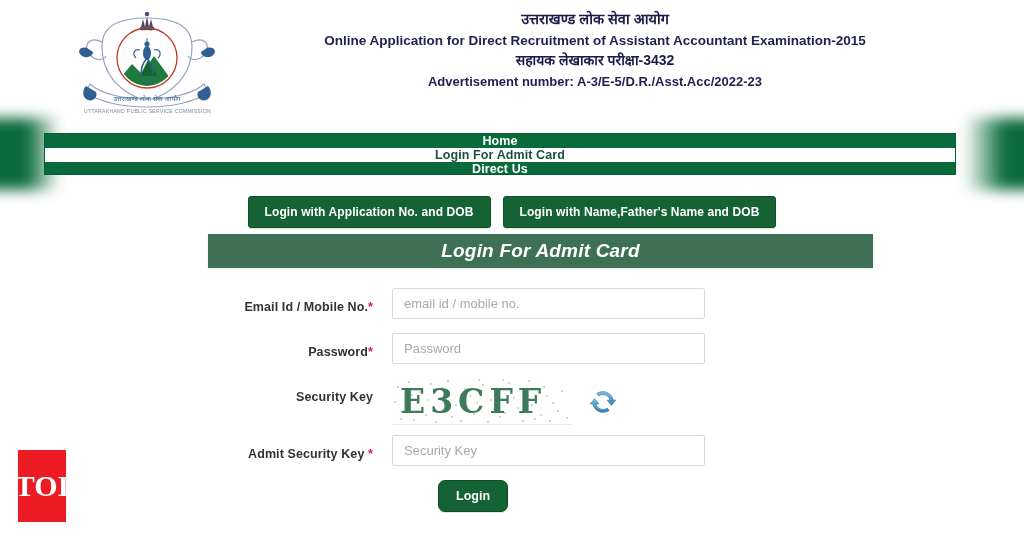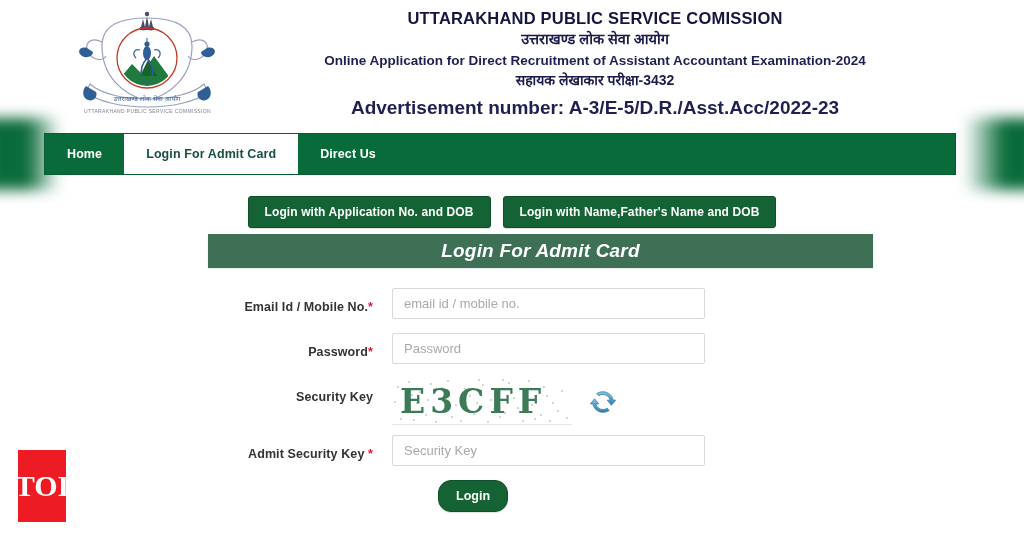--- a/index.html
+++ b/index.html
@@ -98,39 +98,40 @@
     margin-top: 2px;
   }
   .head-line4 {
     font-size: 14px;
     font-weight: bold;
     color: #1b1b4b;
     line-height: 19px;
     margin-top: 1px;
   }
   .head-line5 {
-    font-size: 19px;
+    font-size: 13px;
     font-weight: bold;
     color: #1f1f52;
     line-height: 19px;
-    margin-top: 8px;
+    margin-top: 2px;
   }
 
   
   .navbar {
     position: absolute;
     left: 44px;
     top: 133px;
     width: 912px;
     height: 42px;
     background: #0a6b3a;
     border: 1px solid #0a5c32;
     box-sizing: border-box;
     display: flex;
     align-items: stretch;
+    flex-direction: column;
   }
   .nav-item {
     display: flex;
     align-items: center;
     justify-content: center;
     padding: 0 22px;
     font-size: 12.5px;
     font-weight: bold;
     color: #ffffff;
     letter-spacing: .1px;
@@ -270,21 +271,21 @@
 
   
   .login-row {
     display: flex;
     margin-top: 4px;
   }
   .login-spacer { width: 345px; }
   .login-btn {
     background: #156235;
     border: 1px solid #0d4f28;
-    border-radius: 13px;
+    border-radius: 7px;
     color: #ffffff;
     font-size: 12.5px;
     font-weight: bold;
     padding: 8px 17px;
     cursor: pointer;
     margin-left: 46px;
     box-shadow: 0 1px 1px rgba(0,0,0,.12);
   }
 
   
@@ -358,23 +359,22 @@
 
         <path d="M28,78 C50,98 120,98 142,78 L146,86 C122,106 48,106 24,86 Z" fill="#ffffff" stroke="#9aa0bb" stroke-width="1.1"></path>
         <path d="M24,80 C20,84 20,92 26,94 C32,96 36,90 34,86 Z" fill="#2f5f94"></path>
         <path d="M146,80 C150,84 150,92 144,94 C138,96 134,90 136,86 Z" fill="#2f5f94"></path>
         <text x="85" y="95" font-size="6.5" fill="#2f5f94" text-anchor="middle" font-family="DejaVu Sans, sans-serif">उत्तराखण्ड लोक सेवा आयोग</text>
       </svg>
     </div>
     <div class="logo-caption">UTTARAKHAND PUBLIC SERVICE COMMISSION</div>
 
     <div class="head-text">
-      <div class="head-line1">UTTARAKHAND PUBLIC SERVICE COMISSION</div>
       <div class="head-line2">उत्तराखण्ड लोक सेवा आयोग</div>
-      <div class="head-line3">Online Application for Direct Recruitment of Assistant Accountant Examination-2024</div>
+      <div class="head-line3">Online Application for Direct Recruitment of Assistant Accountant Examination-2015</div>
       <div class="head-line4">सहायक लेखाकार परीक्षा-3432</div>
       <div class="head-line5">Advertisement number: A-3/E-5/D.R./Asst.Acc/2022-23</div>
     </div>
   </div>
 
   <div class="navbar">
     <div class="nav-item">Home</div>
     <div class="nav-item active">Login For Admit Card</div>
     <div class="nav-item">Direct Us</div>
   </div>

